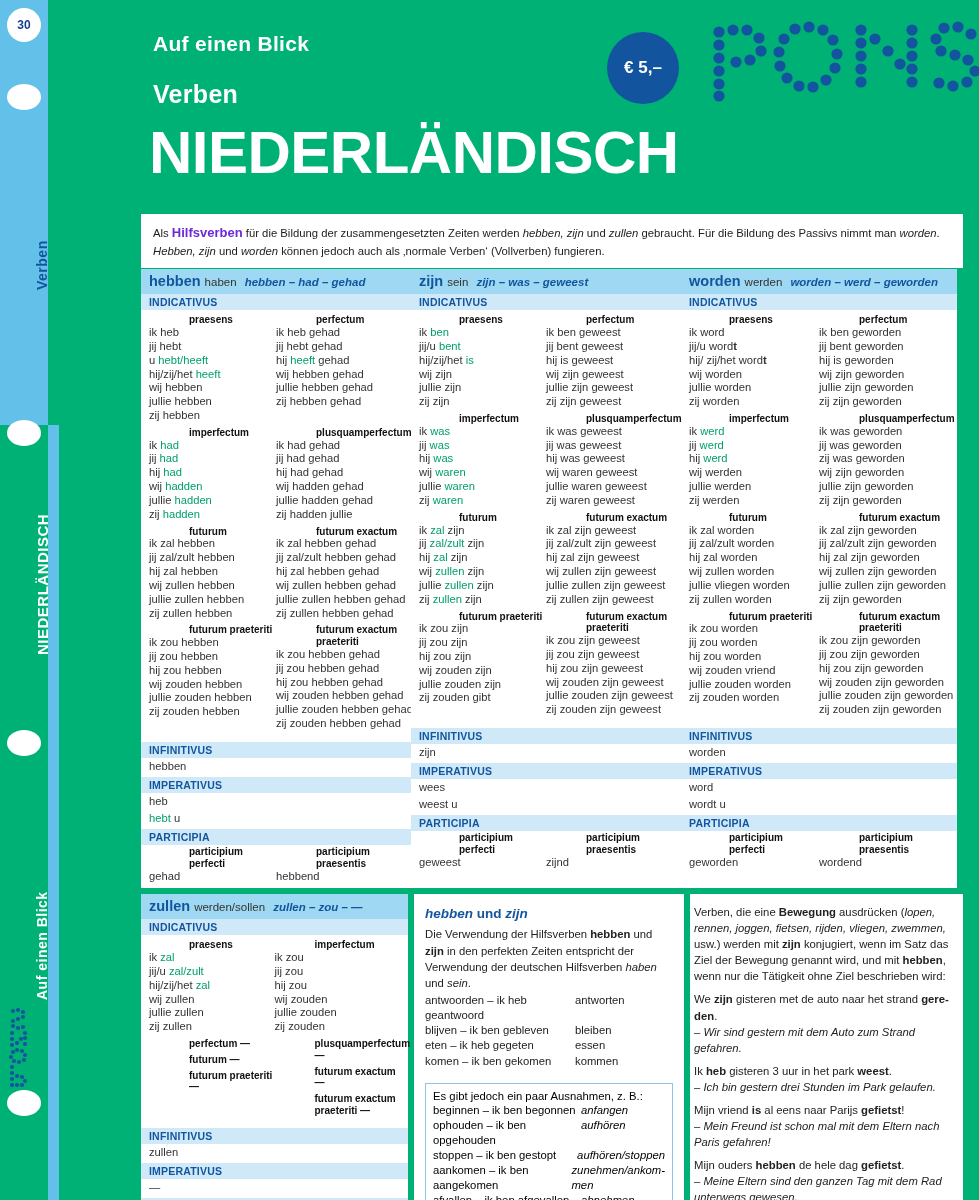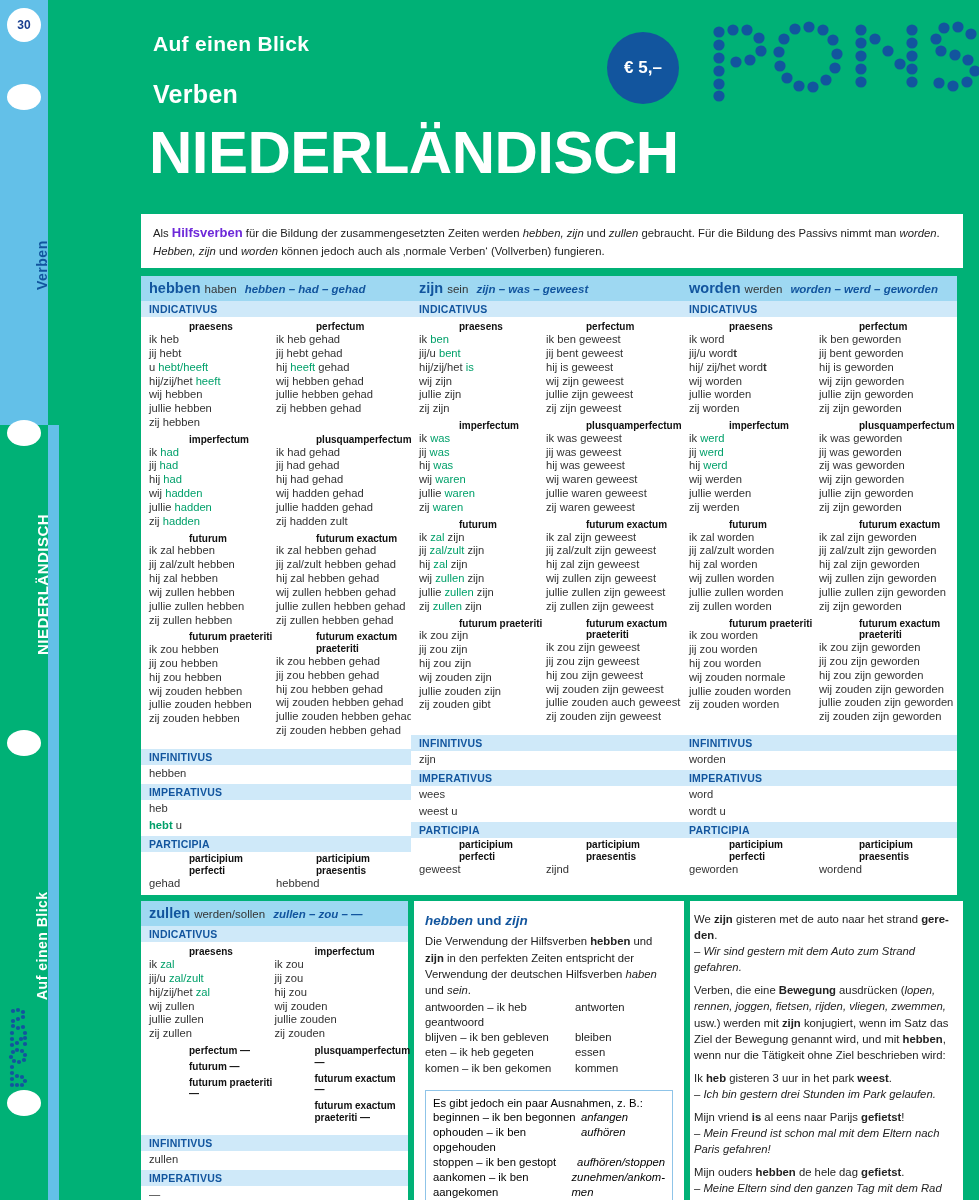--- a/index.html
+++ b/index.html
@@ -52,21 +52,21 @@
 
   
   .body-wrap { position: absolute; left: 141px; top: 214px; width: 822px; height: 960px; }
 
   .intro {
     background: #fff; padding: 10px 12px 9px 12px; font-size: 11.3px; line-height: 1.45; color: #222;
   }
   .intro b { color: #6d28d9; font-size: 13px; }
   .intro i { font-style: italic; }
 
-  .cols { display: flex; margin-top: 8px; }
+  .cols { display: flex; margin-top: 1px; }
   .col { background: #fff; width: 270px; position: relative; }
   .col.mid { width: 270px; }
   .col.right { width: 276px; }
 
   .vhead {
     background: #9ed8f2; padding: 4px 8px 5px 8px; color: #12559e;
     font-size: 14.5px; font-weight: bold; white-space: nowrap;
   }
   .vhead .de { color: #333; font-size: 11.5px; font-weight: normal; }
   .vhead .forms { color: #12559e; font-size: 11.5px; font-weight: bold; font-style: italic; }
@@ -79,21 +79,21 @@
 
   .grid { display: flex; padding: 0 8px; }
   .gcol { width: 50%; }
   .glabel { font-size: 10px; font-weight: bold; color: #111; margin-top: 4px; line-height: 1.18; padding-left: 40px; }
   .gline { font-size: 11.2px; color: #333; line-height: 1.235; white-space: nowrap; }
   .gline .hi { color: #00a06a; }
   .gline .bt { font-weight: bold; }
   .gspace { height: 9px; }
 
   .single { padding: 1px 8px 2px 8px; font-size: 11.2px; color: #333; line-height: 1.25; }
-  .single .hi { color: #00a06a; font-weight: bold; }
+  .single .hi { color: #00a06a; }
 
   .pblock { display: flex; padding: 0 8px 5px 8px; }
   .pblock .gcol { width: 50%; }
 
   
   .bottom { display: flex; gap: 6px; margin-top: 6px; }
   .bcol { background: #fff; width: 270px; position: relative; }
   .bcol.right { width: 276px; }
 
   .prose { padding: 10px 11px 8px 11px; font-size: 11.3px; line-height: 1.42; color: #222; }
@@ -301,21 +301,21 @@
               <div class="gline">jullie <span class="hi">hadden</span></div>
               <div class="gline">zij <span class="hi">hadden</span></div>
             </div>
             <div class="gcol">
               <div class="glabel">plusquamperfectum</div>
               <div class="gline">ik had gehad</div>
               <div class="gline">jij had gehad</div>
               <div class="gline">hij had gehad</div>
               <div class="gline">wij hadden gehad</div>
               <div class="gline">jullie hadden gehad</div>
-              <div class="gline">zij hadden zult</div>
+              <div class="gline">zij hadden jullie</div>
             </div>
           </div>
           <div class="grid">
             <div class="gcol">
               <div class="glabel">futurum</div>
               <div class="gline">ik zal hebben</div>
               <div class="gline">jij zal/zult hebben</div>
               <div class="gline">hij zal hebben</div>
               <div class="gline">wij zullen hebben</div>
               <div class="gline">jullie zullen hebben</div>
@@ -441,21 +441,21 @@
               <div class="gline">wij zouden zijn</div>
               <div class="gline">jullie zouden zijn</div>
               <div class="gline">zij zouden gibt</div>
             </div>
             <div class="gcol">
               <div class="glabel">futurum exactum praeteriti</div>
               <div class="gline">ik zou zijn geweest</div>
               <div class="gline">jij zou zijn geweest</div>
               <div class="gline">hij zou zijn geweest</div>
               <div class="gline">wij zouden zijn geweest</div>
-              <div class="gline">jullie zouden auch geweest</div>
+              <div class="gline">jullie zouden zijn geweest</div>
               <div class="gline">zij zouden zijn geweest</div>
             </div>
           </div>
           <div class="gspace"></div>
           <div class="sechead">INFINITIVUS</div>
           <div class="single">zijn</div>
           <div class="sechead">IMPERATIVUS</div>
           <div class="single">wees</div>
           <div class="single">weest u</div>
           <div class="sechead">PARTICIPIA</div>
@@ -513,40 +513,40 @@
               <div class="gline">zij zijn geworden</div>
             </div>
           </div>
           <div class="grid">
             <div class="gcol">
               <div class="glabel">futurum</div>
               <div class="gline">ik zal worden</div>
               <div class="gline">jij zal/zult worden</div>
               <div class="gline">hij zal worden</div>
               <div class="gline">wij zullen worden</div>
-              <div class="gline">jullie zullen worden</div>
+              <div class="gline">jullie vliegen worden</div>
               <div class="gline">zij zullen worden</div>
             </div>
             <div class="gcol">
               <div class="glabel">futurum exactum</div>
               <div class="gline">ik zal zijn geworden</div>
               <div class="gline">jij zal/zult zijn geworden</div>
               <div class="gline">hij zal zijn geworden</div>
               <div class="gline">wij zullen zijn geworden</div>
               <div class="gline">jullie zullen zijn geworden</div>
               <div class="gline">zij zijn geworden</div>
             </div>
           </div>
           <div class="grid">
             <div class="gcol">
               <div class="glabel">futurum praeteriti</div>
               <div class="gline">ik zou worden</div>
               <div class="gline">jij zou worden</div>
               <div class="gline">hij zou worden</div>
-              <div class="gline">wij zouden normale</div>
+              <div class="gline">wij zouden vriend</div>
               <div class="gline">jullie zouden worden</div>
               <div class="gline">zij zouden worden</div>
             </div>
             <div class="gcol">
               <div class="glabel">futurum exactum praeteriti</div>
               <div class="gline">ik zou zijn geworden</div>
               <div class="gline">jij zou zijn geworden</div>
               <div class="gline">hij zou zijn geworden</div>
               <div class="gline">wij zouden zijn geworden</div>
               <div class="gline">jullie zouden zijn geworden</div>
@@ -669,23 +669,23 @@
               <div class="exrow2">
                 <span class="nl">afvallen – ik ben afgevallen</span>
                 <span class="de">abnehmen</span>
               </div>
             </div>
         </div>
       </div>
 
       <div class="bcol right">
         <div class="br">
+          <p><span>Verben, die eine </span><b>Bewegung</b><span> ausdrücken (</span><i>lopen, rennen, joggen, fietsen, rijden, vliegen, zwemmen,</i><span> usw.) werden mit </span><b>zijn</b><span> konjugiert, wenn im Satz das Ziel der Bewegung genannt wird, und mit </span><b>hebben</b><span>, wenn nur die Tätigkeit ohne Ziel beschrieben wird:</span></p>
+
           <p><span>We </span><b>zijn</b><span> gisteren met de auto naar het strand </span><b>gere-den</b><span>.</span><br><i>– Wir sind gestern mit dem Auto zum Strand gefahren.</i></p>
-
-          <p><span>Verben, die eine </span><b>Bewegung</b><span> ausdrücken (</span><i>lopen, rennen, joggen, fietsen, rijden, vliegen, zwemmen,</i><span> usw.) werden mit </span><b>zijn</b><span> konjugiert, wenn im Satz das Ziel der Bewegung genannt wird, und mit </span><b>hebben</b><span>, wenn nur die Tätigkeit ohne Ziel beschrieben wird:</span></p>
 
           <p><span>Ik </span><b>heb</b><span> gisteren 3 uur in het park </span><b>weest</b><span>.</span><br><i>– Ich bin gestern drei Stunden im Park gelaufen.</i></p>
 
           <p><span>Mijn vriend </span><b>is</b><span> al eens naar Parijs </span><b>gefietst</b><span>!</span><br><i>– Mein Freund ist schon mal mit dem Eltern nach Paris gefahren!</i></p>
 
           <p><span>Mijn ouders </span><b>hebben</b><span> de hele dag </span><b>gefietst</b><span>.</span><br><i>– Meine Eltern sind den ganzen Tag mit dem Rad unterwegs gewesen.</i></p>
         </div>
       </div>
 
     </div>

